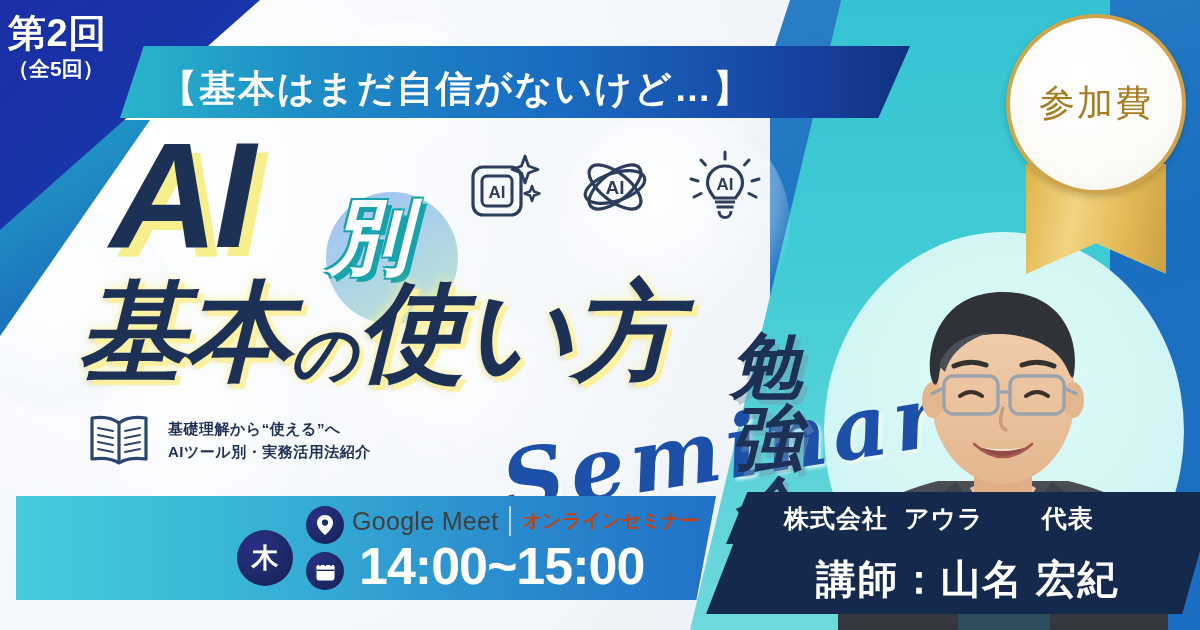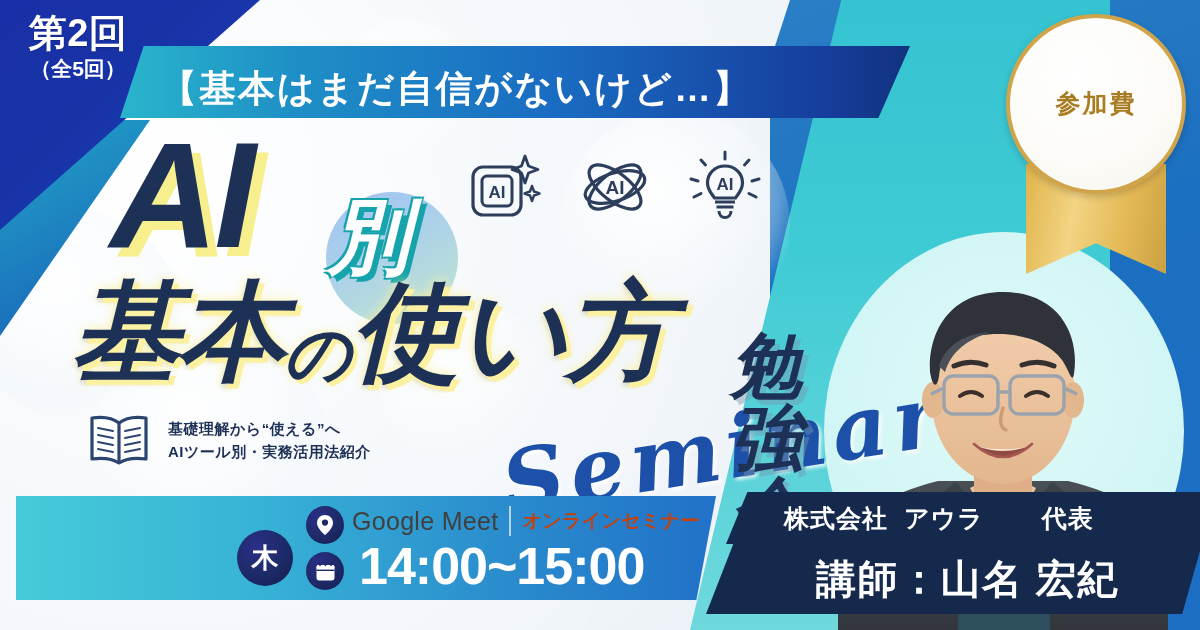--- a/index.html
+++ b/index.html
@@ -98,21 +98,21 @@
   
   .photo-oval {
     position: absolute; top: 232px; left: 824px;
     width: 360px; height: 398px; border-radius: 50%;
     background: radial-gradient(circle at 50% 40%, #dffaf8 0%, #d2f6f5 55%, #c8f2f2 100%);
   }
 
   
   .episode-badge {
     position: absolute; top: 14px; left: 8px;
-    width: 140px; text-align: center; z-index: 12;
+    width: 140px; text-align: left; z-index: 12;
     color: #ffffff;
   }
   .episode-main {
     font-size: 38px; font-weight: 900; letter-spacing: .5px;
     line-height: 1; text-shadow: 0 1px 2px rgba(0,0,0,.2);
   }
   .episode-sub {
     font-size: 21px; font-weight: 800; margin-top: 6px; line-height: 1;
   }
 
@@ -136,21 +136,21 @@
   }
   .word-betsu {
     position: absolute; top: 76px; left: 258px;
     font-size: 82px; font-weight: 900; font-style: italic;
     color: #ffffff; line-height: 1;
     text-shadow: 5px 5px 0 #17a3ab, -2px -2px 0 #17a3ab,
                  2px -2px 0 #17a3ab, -2px 2px 0 #17a3ab;
   }
 
   .title-line2 {
-    position: absolute; top: 158px; left: 2px;
+    position: absolute; top: 158px; left: 8px;
     white-space: nowrap;
   }
   .word-kihon {
     font-size: 108px; font-weight: 900; font-style: italic;
     color: #1d3055; line-height: 1; letter-spacing: -2px;
     text-shadow: 0 0 12px #fdf3a4, 5px 5px 0 #fbf0a0, 0 3px 5px rgba(0,0,0,.18);
     vertical-align: bottom;
   }
   .word-no {
     font-size: 66px; font-weight: 900; font-style: italic;
@@ -261,21 +261,21 @@
   .medal-circle {
     position: absolute; top: 0; left: 6px; width: 180px; height: 180px;
     border-radius: 50%;
     background: radial-gradient(circle at 40% 32%, #ffffff 0%, #fcfbf7 60%, #f6f3ea 100%);
     border: 4px solid #cfa44a;
     box-shadow: 0 3px 7px rgba(0,0,0,.18);
     display: flex; flex-direction: column; align-items: center; justify-content: center;
   }
   .medal-top {
     font-family: "Liberation Serif", "DejaVu Serif", serif;
-    font-size: 25px; font-weight: 700; color: #a87c22; letter-spacing: 2px;
+    font-size: 36px; font-weight: 400; color: #a87c22; letter-spacing: 2px;
     margin-bottom: 2px;
   }
   .medal-big {
     font-family: "Liberation Serif", "DejaVu Serif", serif;
     font-size: 60px; font-weight: 900; letter-spacing: 2px;
     background: linear-gradient(180deg, #c99a33 0%, #a4761c 55%, #8c6316 100%);
     -webkit-background-clip: text; background-clip: text; color: transparent;
     line-height: 1;
   }
 

